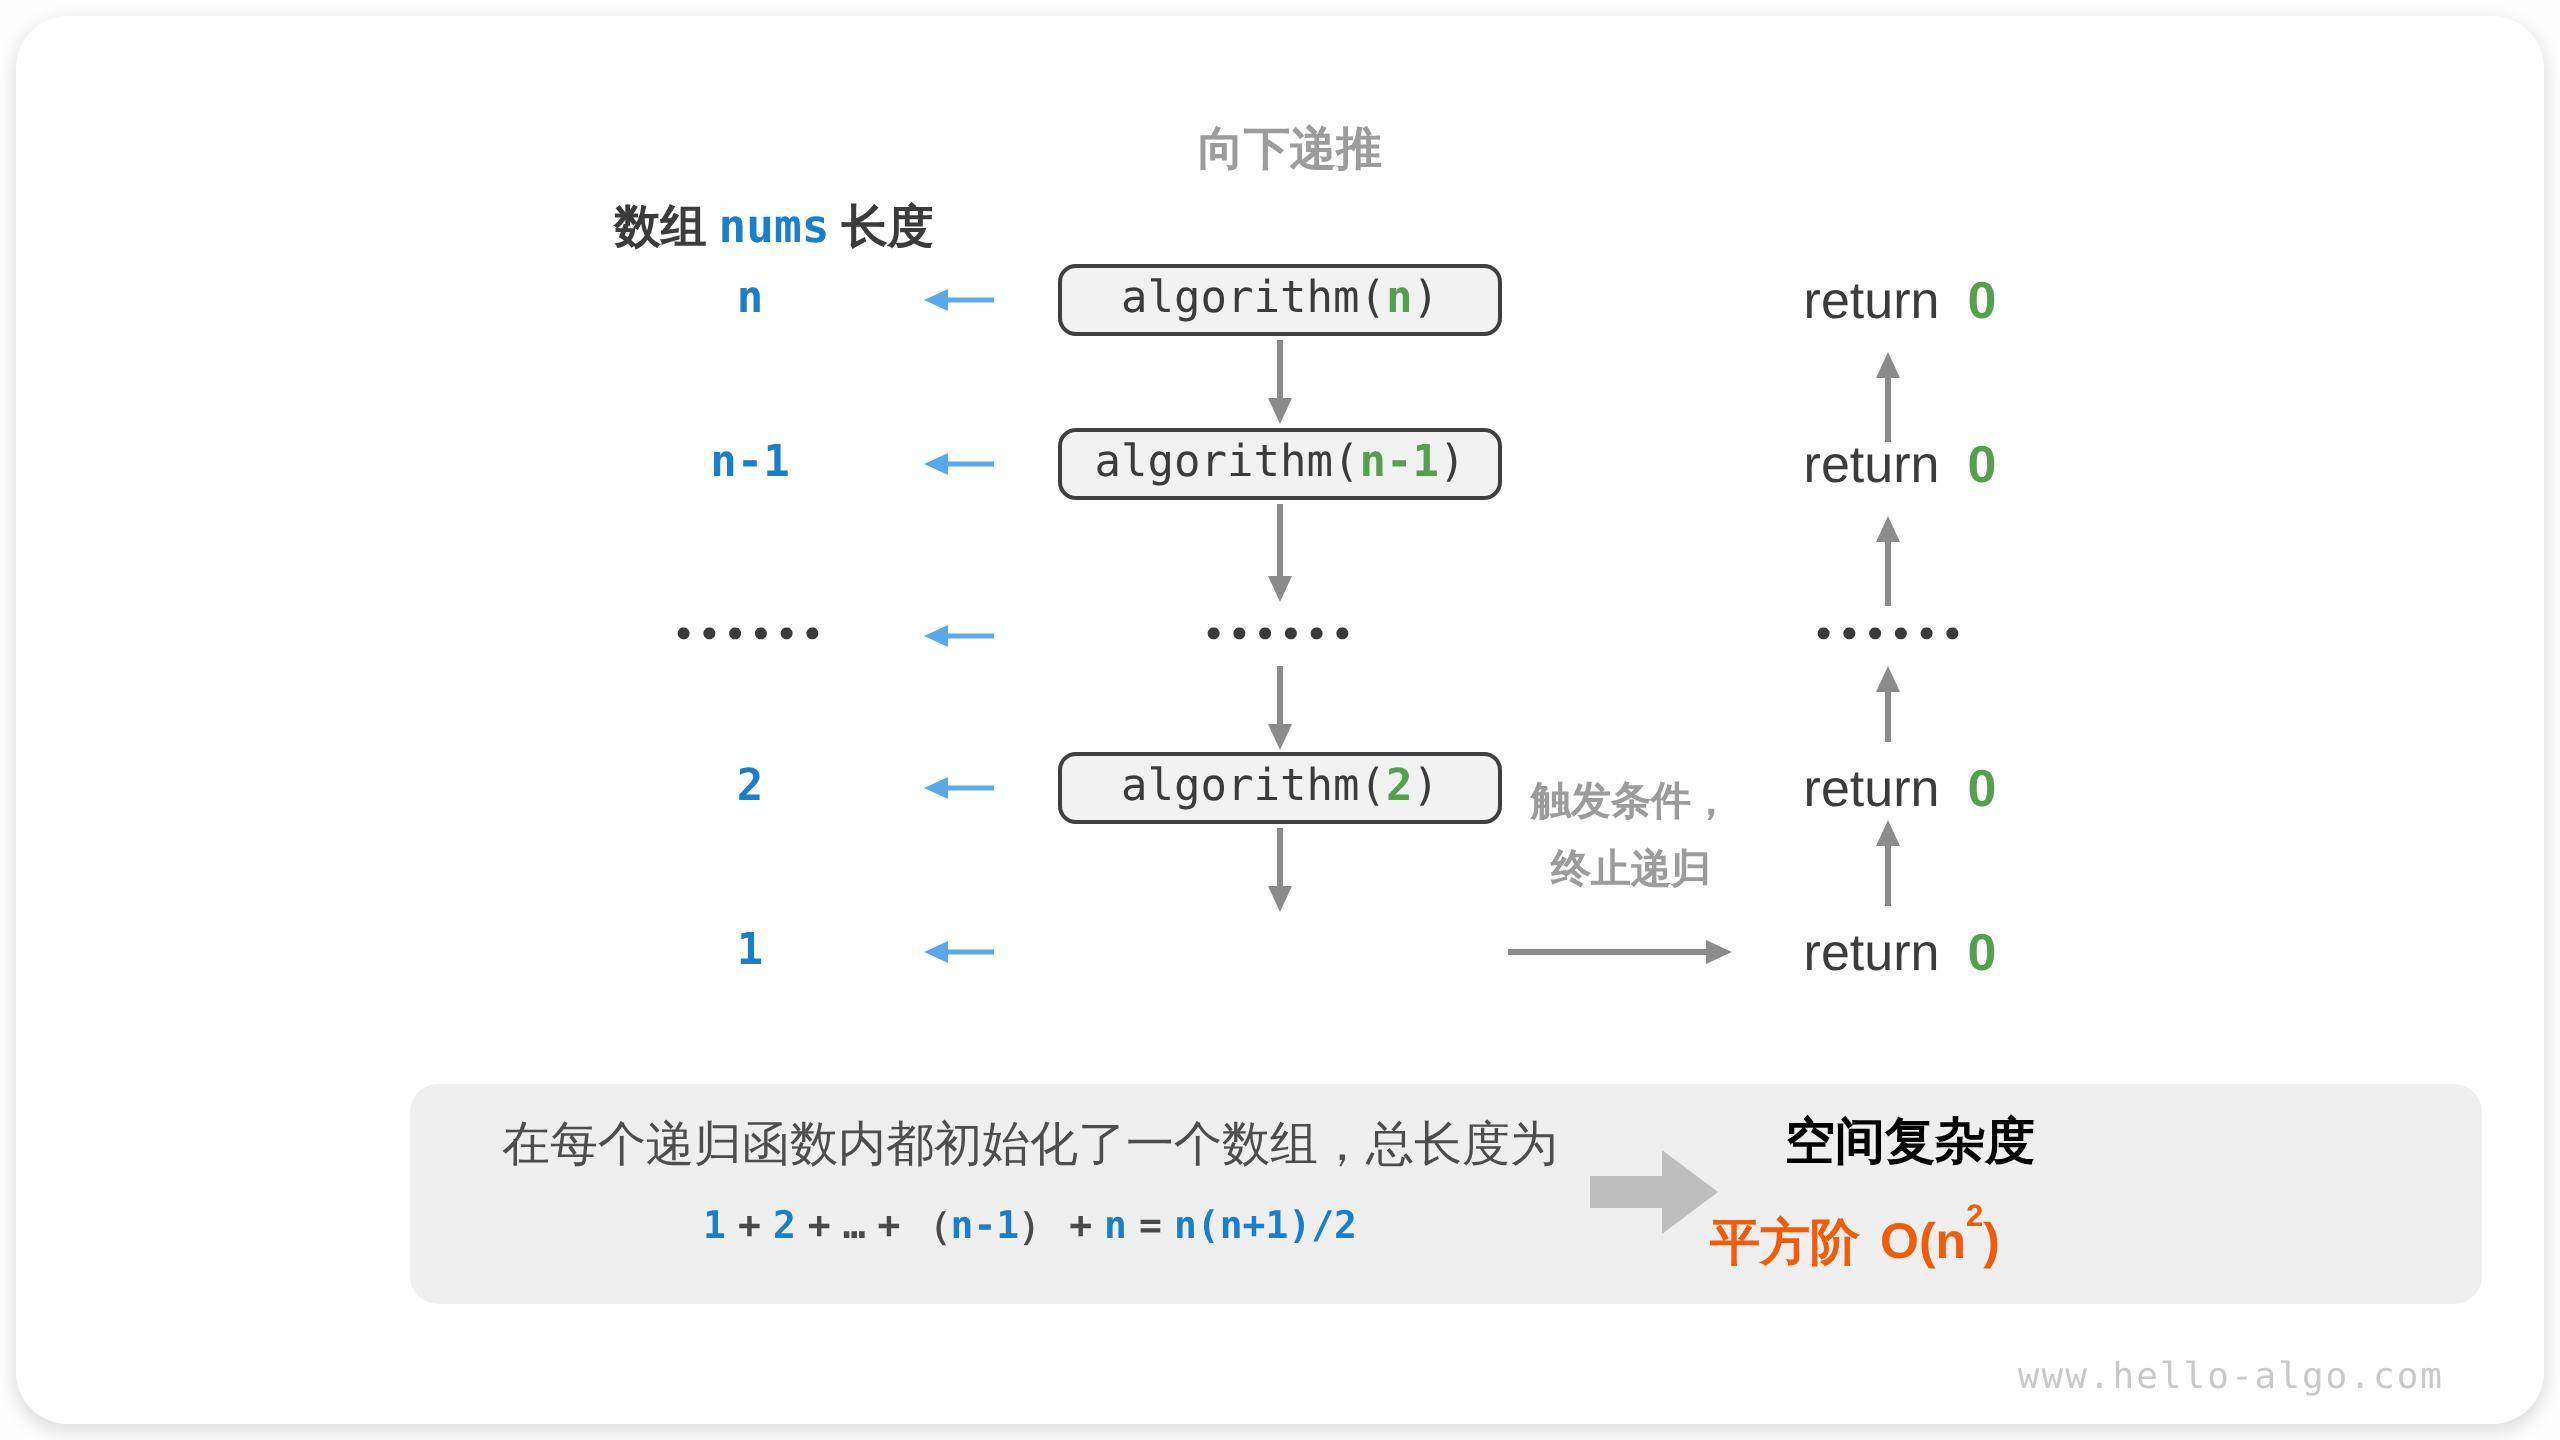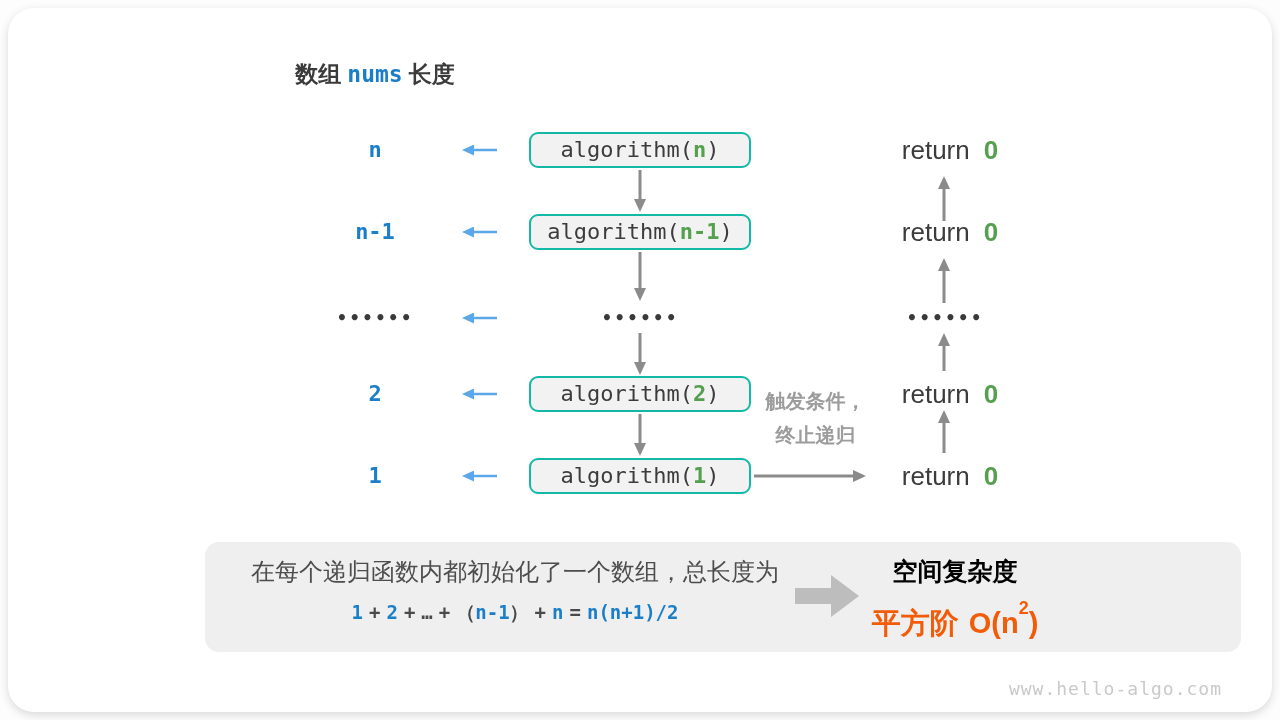--- a/index.html
+++ b/index.html
@@ -11,35 +11,35 @@
   .card{
     position:absolute;left:8px;top:8px;width:1264px;height:704px;
     background:#ffffff;border-radius:26px;box-shadow:0 3px 10px rgba(0,0,0,0.15);
     overflow:hidden;
   }
   .arrows{position:absolute;left:0;top:0;width:1264px;height:704px;pointer-events:none;}
   .a-blue{stroke:var(--arrow-blue);stroke-width:2.5px;fill:none;}
   .a-gray{stroke:var(--arrow-gray);stroke-width:3px;fill:none;}
 
   .hdr{position:absolute;top:50px;font-weight:bold;font-size:23px;line-height:32px;text-align:center;white-space:nowrap;}
-  .hdr-left{left:247px;width:240px;color:#3b3b3b;}
+  .hdr-left{left:259px;width:240px;color:#3b3b3b;margin-top:39px;}
   .hdr-left .code{font-family:"DejaVu Sans Mono","Liberation Mono",monospace;color:var(--blue);margin:0 6px;}
   .hdr-mid{left:537px;width:200px;color:var(--gray-text);}
   .hdr-right{left:840px;width:200px;color:var(--gray-text);}
 
   .len{position:absolute;left:292px;width:150px;text-align:center;
        font-family:"DejaVu Sans Mono","Liberation Mono",monospace;font-weight:bold;
        font-size:22px;line-height:30px;color:var(--blue);}
   .dots{font-family:"DejaVu Sans","Liberation Sans",sans-serif;color:#3a3a3a;
         font-size:17px;letter-spacing:2px;font-weight:bold;}
   .middots{position:absolute;left:557px;width:150px;text-align:center;line-height:30px;}
   .rdots{position:absolute;left:867px;width:140px;text-align:center;line-height:30px;}
 
   .callbox{position:absolute;left:521px;width:222px;height:36px;background:#f2f2f2;
-           border:2px solid #14b8a6;border-radius:9px;text-align:center;
+           border:2px solid #404040;border-radius:9px;text-align:center;
            font-family:"DejaVu Sans Mono","Liberation Mono",monospace;
            font-size:22px;line-height:31px;color:var(--dark-text);white-space:nowrap;}
   .arg{color:var(--green);font-weight:bold;}
 
   .ret{position:absolute;left:872px;width:140px;text-align:center;
        font-family:Liberation Sans, sans-serif;
        font-size:26px;line-height:30px;color:var(--dark-text);white-space:nowrap;}
   .retval{color:var(--green);font-weight:bold;margin-left:14px;}
 
   .note{position:absolute;left:750px;top:376px;width:115px;text-align:center;
@@ -50,22 +50,22 @@
   .sum-desc{position:absolute;left:20px;top:14px;width:580px;text-align:center;
             font-size:24px;color:#4d4d4d;font-weight:500;white-space:nowrap;}
   .sum-formula{position:absolute;left:20px;top:58px;width:580px;text-align:center;
                font-family:"DejaVu Sans Mono","Liberation Mono",monospace;
                font-weight:bold;font-size:19px;color:#4a4a4a;white-space:nowrap;}
   .f-term{color:var(--blue);}
   .f-op{margin:0 6px;}
   .sum-blockarrow{position:absolute;left:590px;top:33px;}
   .sum-title{position:absolute;left:650px;top:13px;width:200px;text-align:center;
              font-weight:bold;font-size:25px;line-height:32px;color:#000000;white-space:nowrap;}
-  .sum-result{position:absolute;left:650px;top:56px;width:200px;text-align:center;
-              font-weight:bold;font-size:29px;line-height:36px;color:var(--orange);white-space:nowrap;}
+  .sum-result{position:absolute;left:650px;top:56px;width:200px;
+              font-weight:bold;font-size:25px;line-height:36px;color:var(--orange);white-space:nowrap;}
   .sum-result .oterm{margin-left:10px;}
   .sum-result sup{font-size:62%;position:relative;top:-0.45em;}
 
   .footer{position:absolute;right:50px;top:670px;
           font-family:"DejaVu Sans Mono","Liberation Mono",monospace;
           font-size:18px;color:#c9c9c9;letter-spacing:1px;}
 </style>
 </head>
 <body>
 
@@ -95,39 +95,37 @@
     <path class="a-gray" d="M936,295 L936,254" marker-end="url(#mgray)"></path>
     <path class="a-gray" d="M936,363 L936,329" marker-end="url(#mgray)"></path>
     <path class="a-gray" d="M936,445 L936,406" marker-end="url(#mgray)"></path>
 
     <path class="a-gray" d="M746,468 L854,468" marker-end="url(#mgray)"></path>
   </svg>
 
   <div class="hdr hdr-left">
     <span>数组</span><span class="code">nums</span><span>长度</span>
   </div>
+  <div class="hdr hdr-mid">向下递推</div>
 
   <div class="len" style="top:127px">n</div>
   <div class="len" style="top:209px">n-1</div>
   <div class="len dots" style="top:295px">••••••</div>
   <div class="len" style="top:371px">2</div>
   <div class="len" style="top:453px">1</div>
 
   <div class="callbox" style="top:124px">
     <span>algorithm(</span><span class="arg">n</span><span>)</span>
   </div>
   <div class="callbox" style="top:206px">
     <span>algorithm(</span><span class="arg">n-1</span><span>)</span>
   </div>
   <div class="middots dots" style="top:295px">••••••</div>
   <div class="callbox" style="top:368px">
     <span>algorithm(</span><span class="arg">2</span><span>)</span>
-  </div>
-  <div class="callbox" style="top:450px">
-    <span>algorithm(</span><span class="arg">1</span><span>)</span>
   </div>
 
   <div class="ret" style="top:127px">
     <span>return</span><span class="retval">0</span>
   </div>
   <div class="ret" style="top:209px">
     <span>return</span><span class="retval">0</span>
   </div>
   <div class="rdots dots" style="top:295px">••••••</div>
   <div class="ret" style="top:371px">

